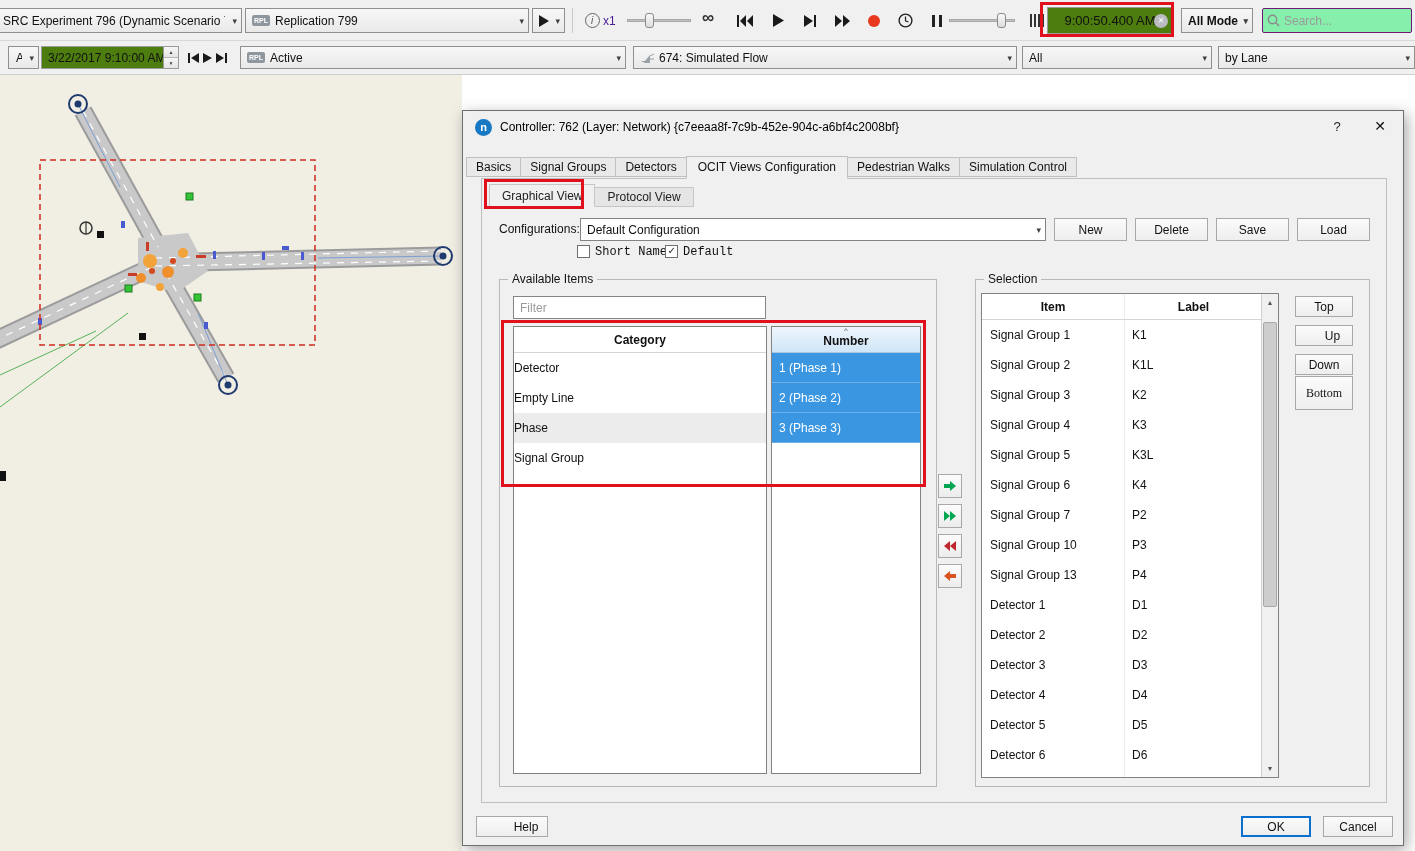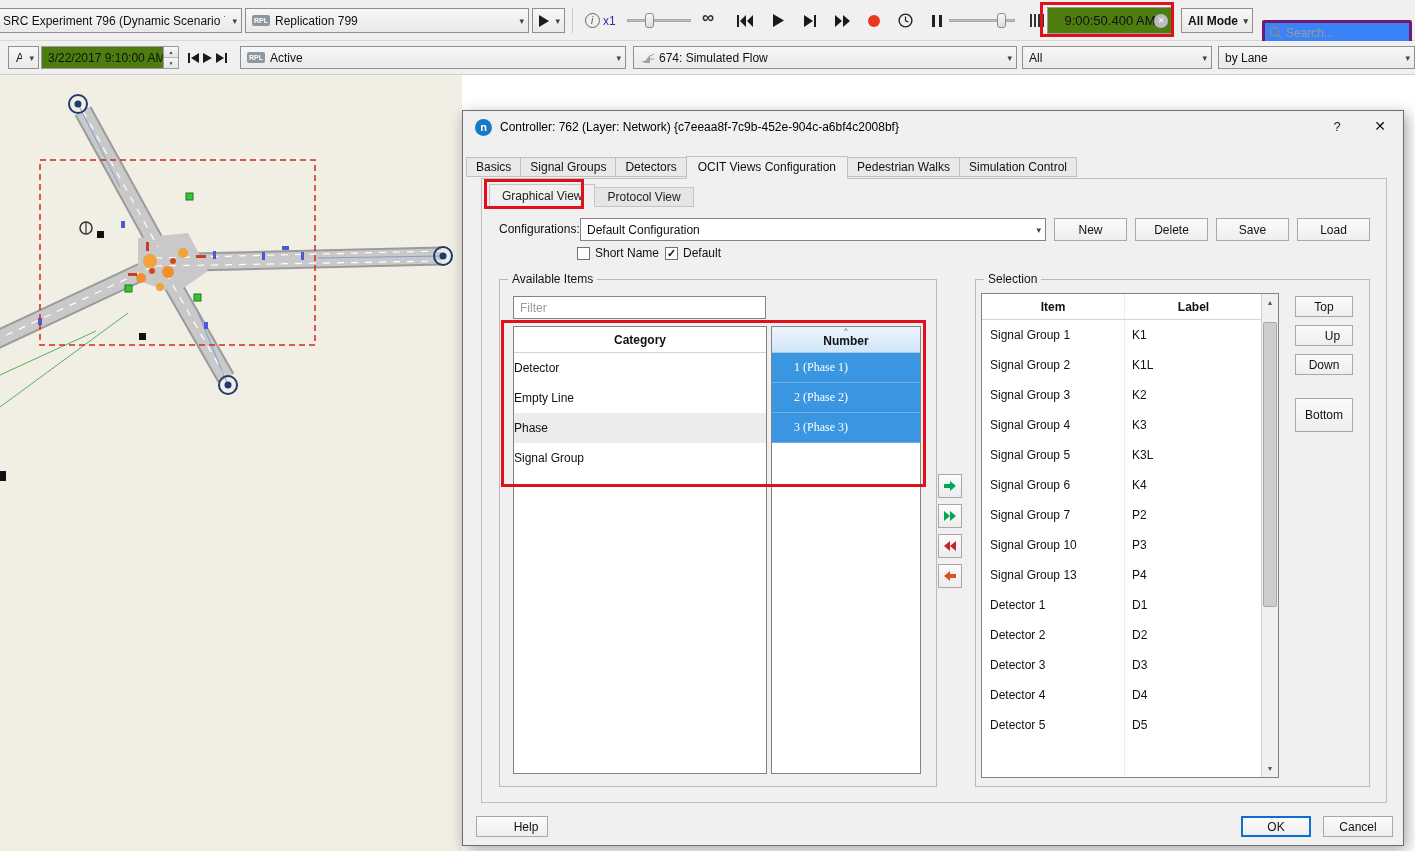--- a/index.html
+++ b/index.html
@@ -43,22 +43,22 @@
     border:1px solid #a8a8a8;}
   .shandle{position:absolute;top:0;width:9px;height:15px;background:linear-gradient(#fafafa,#dcdcdc);
     border:1px solid #8a8a8a;border-radius:3px;}
   .bars-icon{display:flex;gap:2px;}
   .bars-icon i{display:block;width:2px;height:13px;background:#333;}
   .time-field{position:absolute;background:#4d7c0f;border:1px solid #9b9b9b;
     display:flex;align-items:center;justify-content:center;font-size:13px;}
   .clear-circle{position:absolute;right:4px;top:50%;transform:translateY(-50%);
     width:14px;height:14px;border-radius:50%;background:#b9bdc2;color:#fff;
     font-size:8px;display:flex;align-items:center;justify-content:center;}
-  .searchbox{position:absolute;background:#3b82f6;border:3px solid #701a75;
-    border-radius:2px;display:flex;align-items:center;padding:0 4px;margin-top:12px;}
+  .searchbox{position:absolute;background:#86efac;border:1px solid #701a75;
+    border-radius:2px;display:flex;align-items:center;padding:0 4px;}
   .searchbox input{border:none;outline:none;flex:1;font-size:12px;min-width:0;
     font-family:"Liberation Sans",sans-serif;color:#333;background:transparent;}
   .searchbox input::placeholder{color:#9a9a9a;}
   .split{position:absolute;display:flex;align-items:center;justify-content:center;
     background:linear-gradient(#f7f7f7,#e9e9e9);border:1px solid #8f8f8f;padding-right:10px;}
   .spin{position:absolute;right:0;top:0;bottom:0;width:15px;border-left:1px solid #9b9b9b;
     display:flex;flex-direction:column;}
   .spin span{flex:1;display:flex;align-items:center;justify-content:center;
     font-size:5px;color:#444;background:linear-gradient(#f7f7f7,#e4e4e4);}
   .spin span + span{border-top:1px solid #b5b5b5;}
@@ -98,21 +98,21 @@
 
   .cfg-label{position:absolute;left:17px;top:43px;}
   .cfg-combo{left:98px;top:39px;width:466px;height:23px;background:#fff;border:1px solid #848484;}
   #config-buttons{position:absolute;inset:0;pointer-events:none;}
   .btn{position:absolute;background:linear-gradient(#fbfbfb,#eeeeee);
     border:1px solid #a8a8a8;font-size:12px;font-family:"Liberation Sans",sans-serif;
     display:flex;align-items:center;justify-content:center;color:#111;pointer-events:auto;}
   .cfgbtn{top:39px;width:73px;height:23px;}
   .btn.ok{border:2px solid var(--ok-blue);}
 
-  .chk{position:absolute;display:flex;align-items:center;height:16px;}
+  .chk{position:absolute;display:flex;align-items:flex-start;height:16px;font-family:Liberation Mono, monospace;}
   .box{width:13px;height:13px;background:#fff;border:1px solid #707070;
     display:flex;align-items:center;justify-content:center;font-size:11px;
     font-weight:bold;color:#111;margin-right:5px;line-height:1;}
 
   .groupbox{position:absolute;border:1px solid #b9b9b9;}
   .group-label{position:absolute;top:-8px;left:8px;background:#f0f0f0;padding:0 4px;}
 
   .filter-input{position:absolute;left:13px;top:16px;width:253px;height:23px;
     background:#fff;border:1px solid #848484;padding:0 6px;font-size:12px;
     font-family:"Liberation Sans",sans-serif;outline:none;}
@@ -121,22 +121,22 @@
   .list{position:absolute;top:46px;height:448px;background:#fff;border:1px solid #828282;overflow:hidden;}
   .cat-list{left:13px;width:254px;}
   .num-list{left:271px;width:150px;}
   .list-header{height:26px;display:flex;align-items:center;justify-content:center;
     font-weight:bold;border-bottom:1px solid #d5d5d5;background:#fff;}
   .num-header{flex-direction:column;background:linear-gradient(#eef6fd,#cfe5f7);
     border-bottom:1px solid #a9c9e4;justify-content:flex-start;padding-top:1px;}
   .num-header .sort{font-size:8px;line-height:6px;color:#555;font-weight:normal;}
   .lrow{height:30px;display:flex;align-items:center;}
   .lrow.current{background:#ececec;}
-  .lrow.sel{background:var(--sel-blue);color:#fff;padding-left:22px;
-    border-bottom:1px solid rgba(255,255,255,.25);font-family:Liberation Serif, serif;}
+  .lrow.sel{background:var(--sel-blue);color:#fff;padding-left:7px;
+    border-bottom:1px solid rgba(255,255,255,.25);}
 
   .arrbtn{position:absolute;width:24px;height:24px;background:linear-gradient(#fcfcfc,#ececec);
     border:1px solid #a8a8a8;display:flex;align-items:center;justify-content:center;}
 
   .sel-table{position:absolute;left:5px;top:13px;width:298px;height:485px;
     background:#fff;border:1px solid #828282;overflow:hidden;}
   .sel-header{position:absolute;left:0;top:0;width:281px;height:26px;
     border-bottom:1px solid #d5d5d5;font-weight:bold;}
   .h-item{position:absolute;left:0;width:142px;top:0;height:26px;display:flex;
     align-items:center;justify-content:center;}
@@ -558,32 +558,36 @@
                 <span class="c-label">D3</span>
               </div>
               <div class="srow">
                 <span class="c-item">Detector 4</span>
                 <span class="c-label">D4</span>
               </div>
               <div class="srow">
                 <span class="c-item">Detector 5</span>
                 <span class="c-label">D5</span>
               </div>
+              <div class="srow">
+                <span class="c-item">Detector 6</span>
+                <span class="c-label">D6</span>
+              </div>
             </div>
           <div class="scrollbar">
             <div class="sb-up">▲</div>
             <div class="sb-thumb"></div>
             <div class="sb-down">▼</div>
           </div>
         </div>
         <div id="order-buttons">
             <button class="btn" style="left: 319px; top: 16px; width: 58px; height: 21px;">Top</button>
             <button class="btn" style="left: 319px; top: 45px; width: 58px; height: 21px; padding-left: 17px;">Up</button>
             <button class="btn" style="left: 319px; top: 74px; width: 58px; height: 21px;">Down</button>
-            <button class="btn" style="left: 319px; top: 118px; width: 58px; height: 34px;">Bottom</button>
+            <button class="btn" style="left: 319px; top: 96px; width: 58px; height: 34px; font-family: Liberation Serif, serif;">Bottom</button>
           </div>
       </div>
     </div>
 
     <button class="btn" style="left:13px;top:705px;width:72px;height:21px;padding-left:28px;">Help</button>
     <button class="btn ok" style="left:778px;top:705px;width:70px;height:21px;">OK</button>
     <button class="btn" style="left:860px;top:705px;width:70px;height:21px;">Cancel</button>
   </div>
 
   <div class="annotation ann-time"></div>

